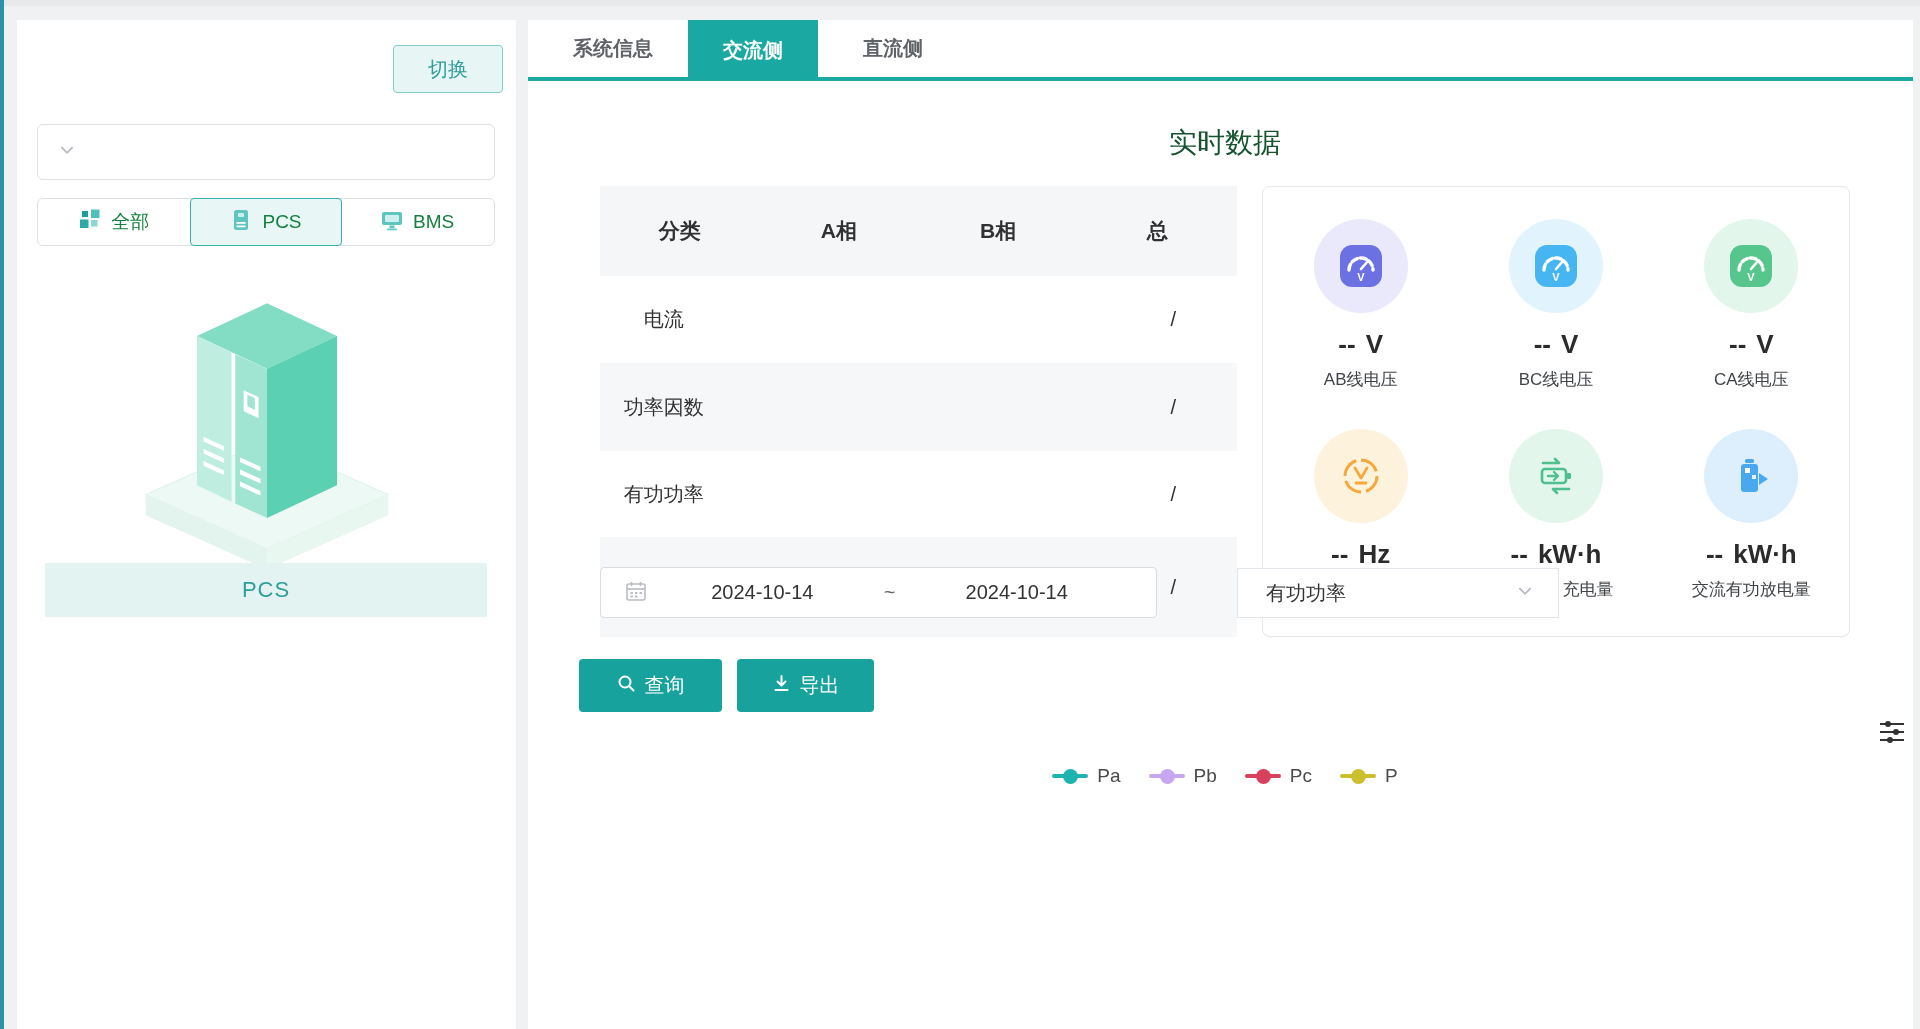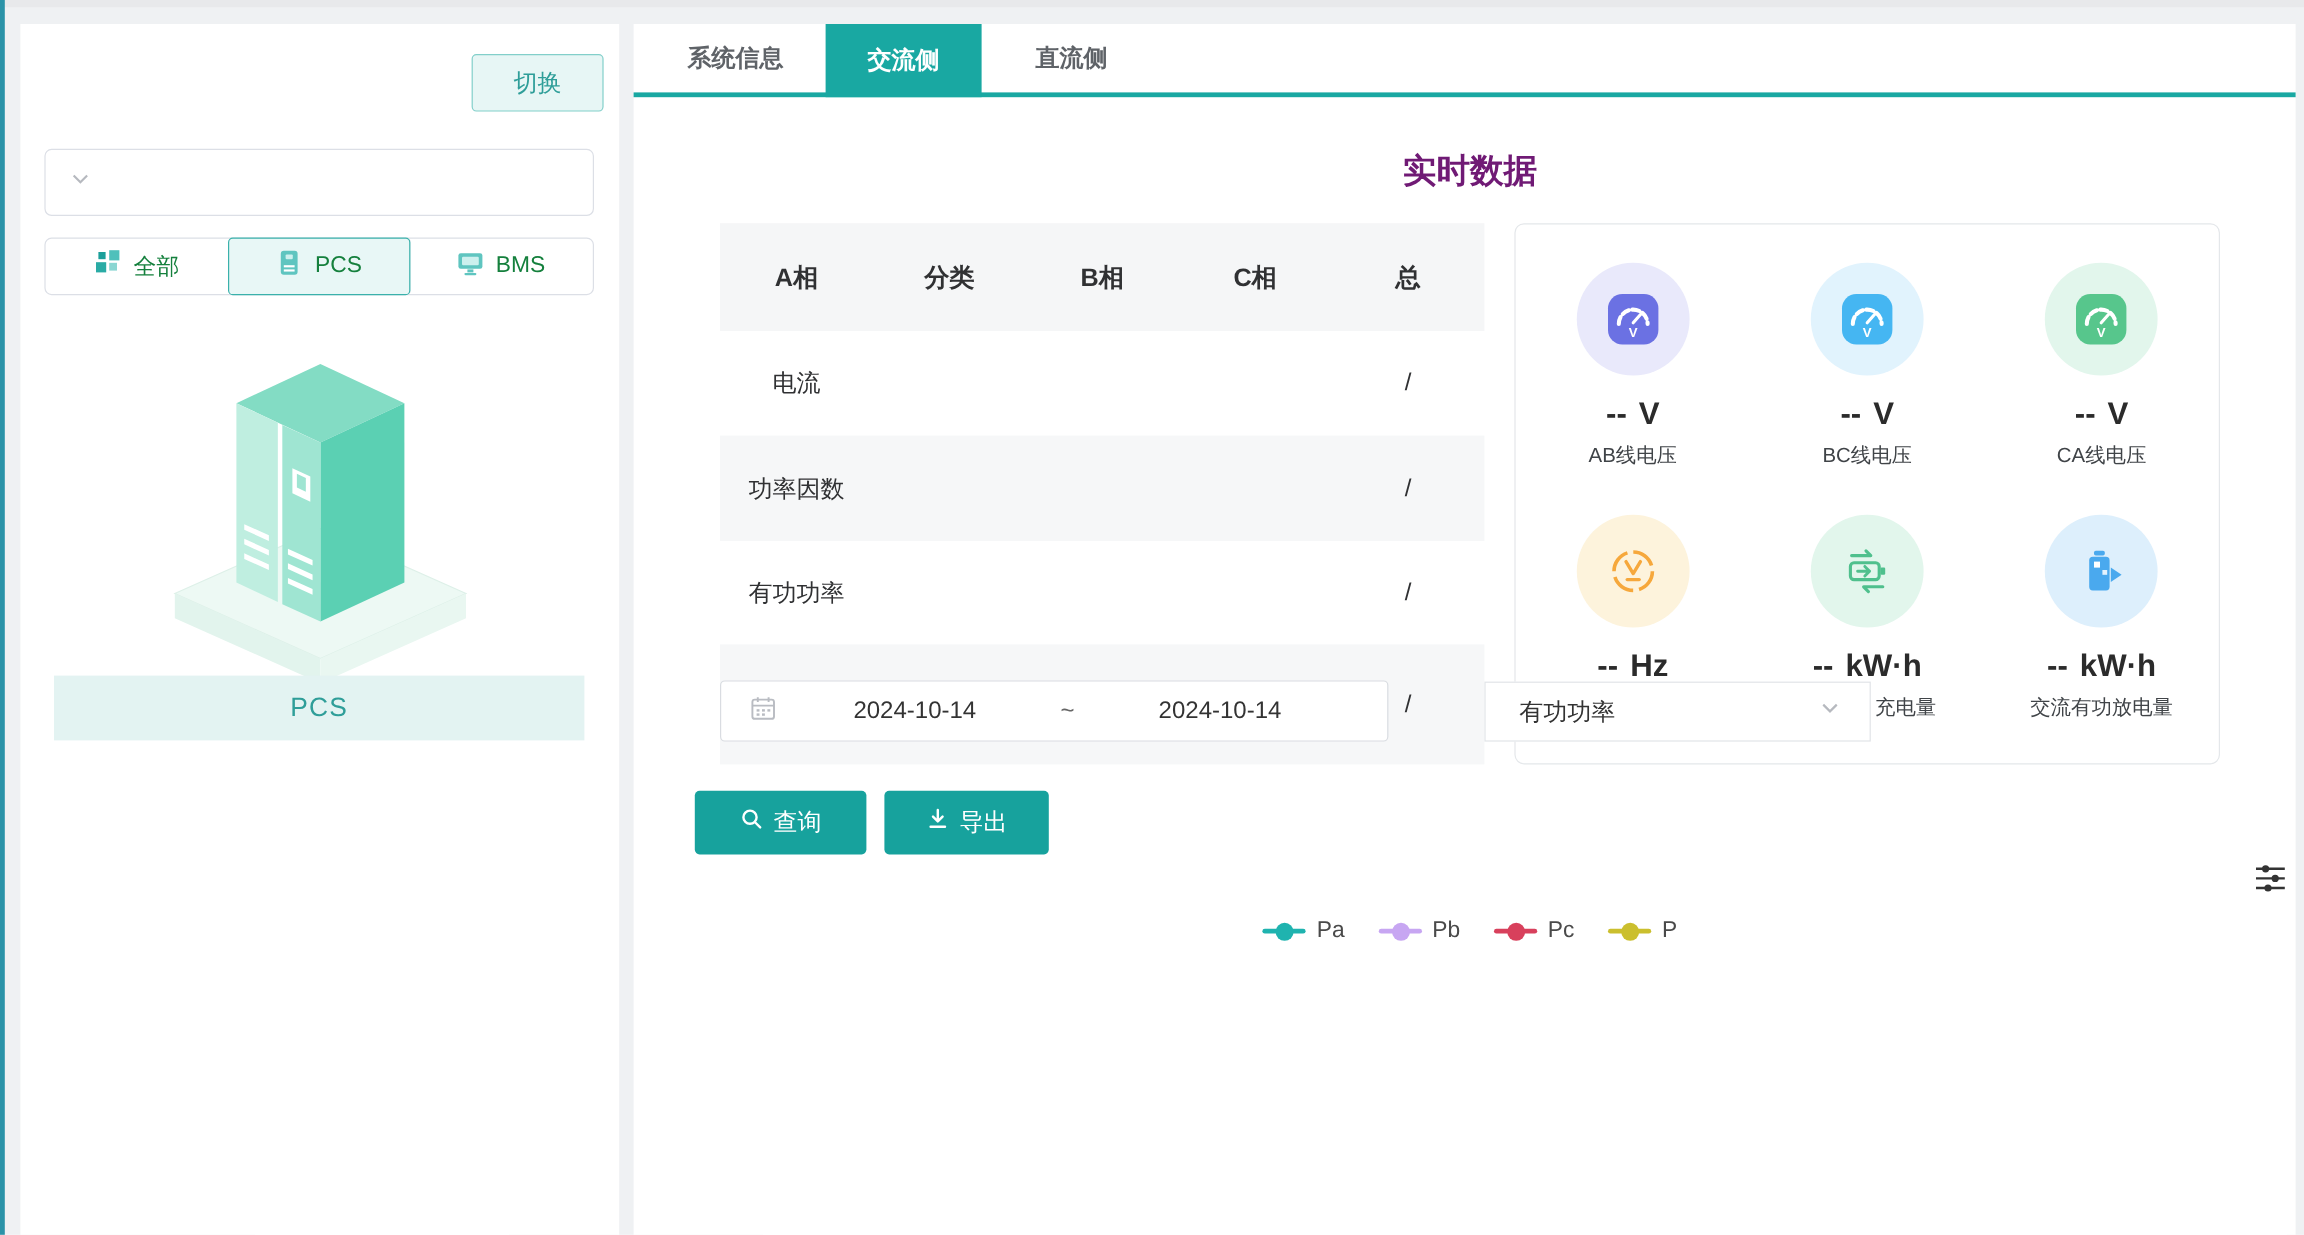--- a/index.html
+++ b/index.html
@@ -34,21 +34,21 @@
     justify-content:center; letter-spacing:1px; }
 
   
   .tabs-underline { position:absolute; left:0; top:57px; width:100%; height:4px; background:#19a8a2; }
   .main-tab { position:absolute; top:0; width:130px; height:57px; display:flex; align-items:center;
     justify-content:center; font-size:20px; font-weight:bold; color:#5f6368; cursor:pointer; }
   .main-tab.t0 { left:20px; } .main-tab.t1 { left:160px; } .main-tab.t2 { left:300px; }
   .main-tab.active { background:#19a8a2; color:#fff; height:61px; }
 
   .rt-title { position:absolute; left:72px; top:104px; width:1250px; text-align:center;
-    font-size:28px; font-weight:bold; color:#701a75; }
+    font-size:28px; font-weight:normal; color:#14532d; }
 
   
   .data-table { position:absolute; left:72px; top:166px; width:637px; }
   .tr { display:flex; }
   .tc { flex:1; display:flex; align-items:center; justify-content:center; font-size:20px; color:#303133; }
   .thead { height:90px; background:#f5f6f7; }
   .thead .tc { font-weight:bold; font-size:21px; }
   .row0 { height:87px; background:#fff; }
   .row1 { height:88px; background:#f6f7f8; }
   .row2 { height:86px; background:#fff; }
@@ -176,24 +176,23 @@
 
   <div class="tabs-underline"></div>
   <div class="main-tab t0">系统信息</div>
   <div class="main-tab t1 active">交流侧</div>
   <div class="main-tab t2">直流侧</div>
 
   <div class="rt-title">实时数据</div>
 
   <div class="data-table">
     <div class="tr thead">
+      <div class="tc">分类</div>
       <div class="tc">A相</div>
-      <div class="tc">分类</div>
       <div class="tc">B相</div>
-      <div class="tc">C相</div>
       <div class="tc">总</div>
     </div>
     <div class="tr row0">
       <div class="tc">电流</div>
       <div class="tc"></div>
       <div class="tc"></div>
       <div class="tc"></div>
       <div class="tc">/</div>
     </div>
     <div class="tr row1">

